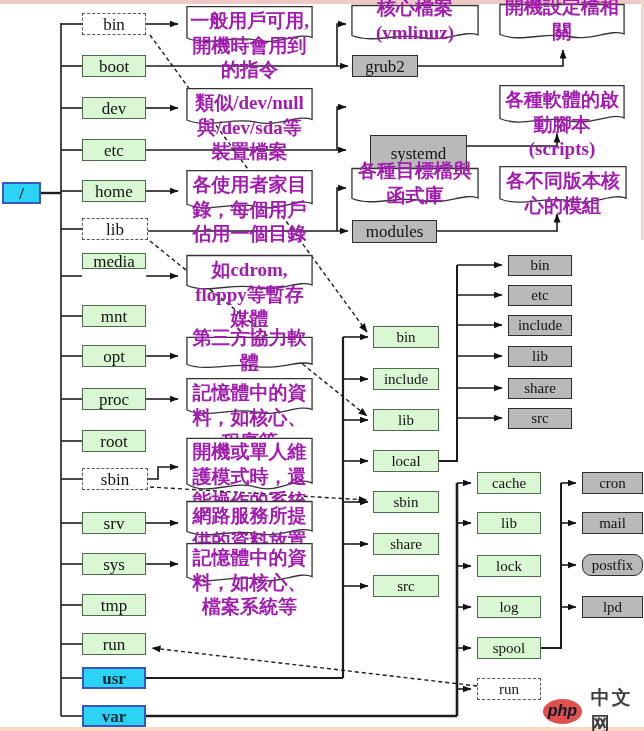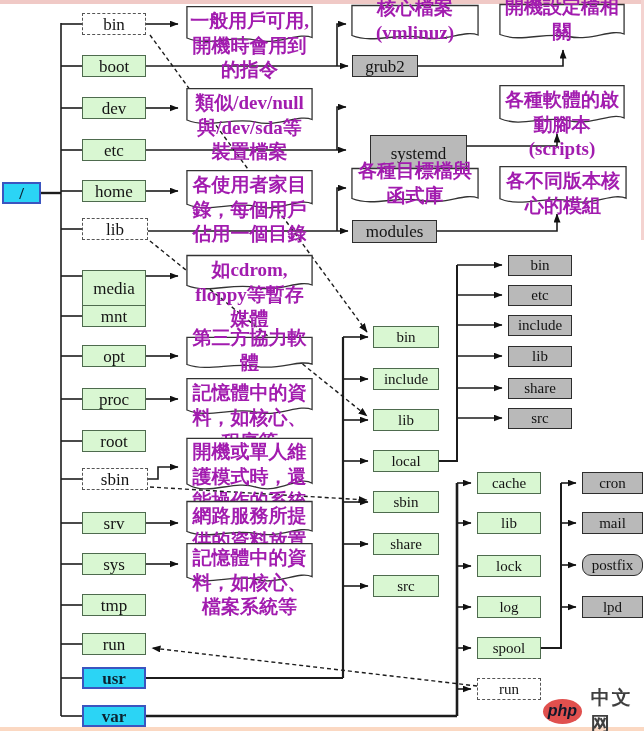--- a/index.html
+++ b/index.html
@@ -128,21 +128,21 @@
   </svg>
 
   <div class="box cyan" style="left:2px;top:182px;width:39px;height:22px;">/</div>
 
   <div class="box dashedb" style="left:82px;top:13px;width:64px;height:22px;">bin</div>
   <div class="box green" style="left:82px;top:55px;width:64px;height:22px;">boot</div>
   <div class="box green" style="left:82px;top:97px;width:64px;height:22px;">dev</div>
   <div class="box green" style="left:82px;top:139px;width:64px;height:22px;">etc</div>
   <div class="box green" style="left:82px;top:180px;width:64px;height:22px;">home</div>
   <div class="box dashedb" style="left:82px;top:218px;width:66px;height:22px;">lib</div>
-  <div class="box green" style="left:82px;top:270px;width:64px;height:36px;">media</div>
+  <div class="box green" style="left:82px;top:253px;width:64px;height:16px;">media</div>
   <div class="box green" style="left:82px;top:305px;width:64px;height:22px;">mnt</div>
   <div class="box green" style="left:82px;top:345px;width:64px;height:22px;">opt</div>
   <div class="box green" style="left:82px;top:388px;width:64px;height:22px;">proc</div>
   <div class="box green" style="left:82px;top:430px;width:64px;height:22px;">root</div>
   <div class="box dashedb" style="left:82px;top:468px;width:66px;height:22px;">sbin</div>
   <div class="box green" style="left:82px;top:512px;width:64px;height:22px;">srv</div>
   <div class="box green" style="left:82px;top:553px;width:64px;height:22px;">sys</div>
   <div class="box green" style="left:82px;top:594px;width:64px;height:22px;">tmp</div>
   <div class="box green" style="left:82px;top:633px;width:64px;height:22px;">run</div>
   <div class="box cyan" style="left:82px;top:667px;width:64px;height:22px;">usr</div>

